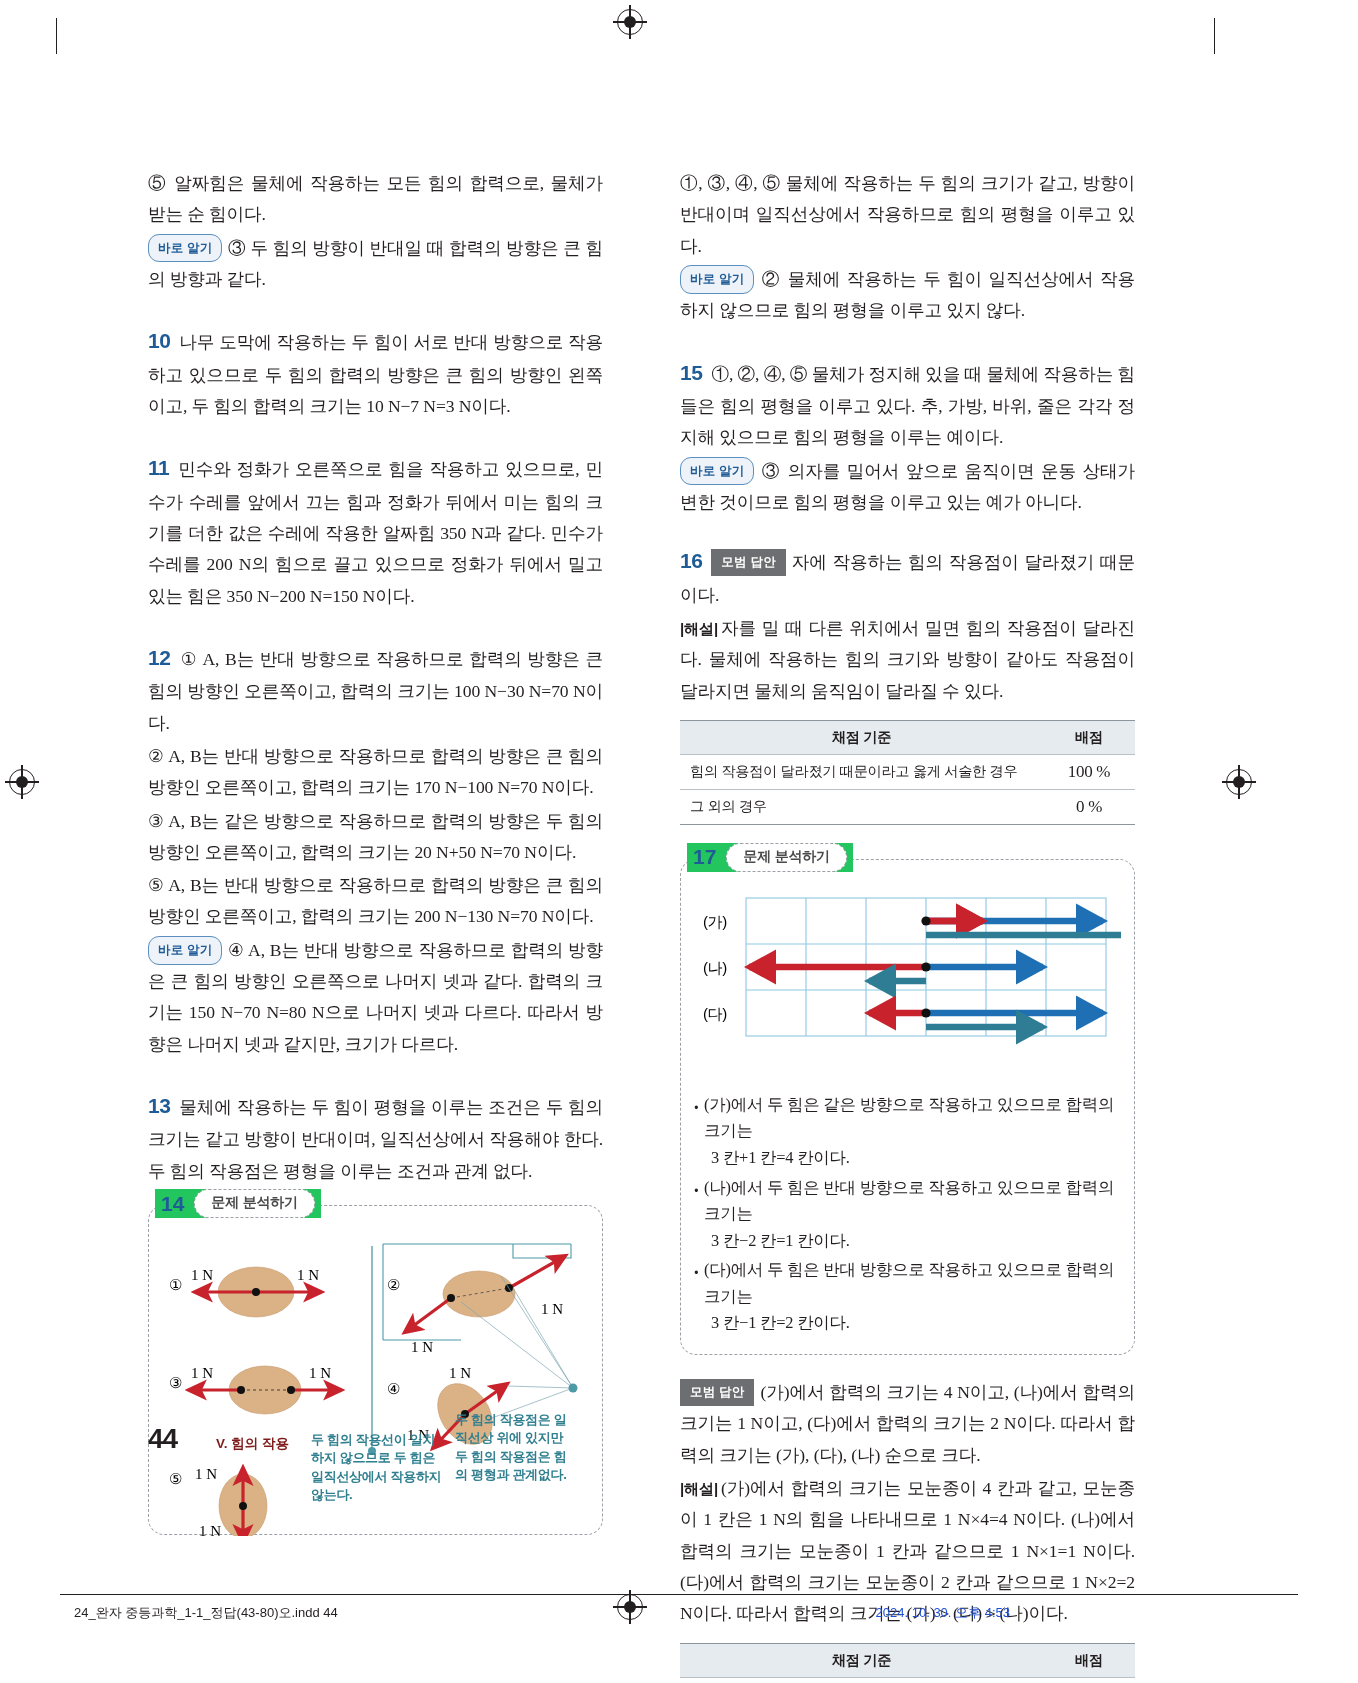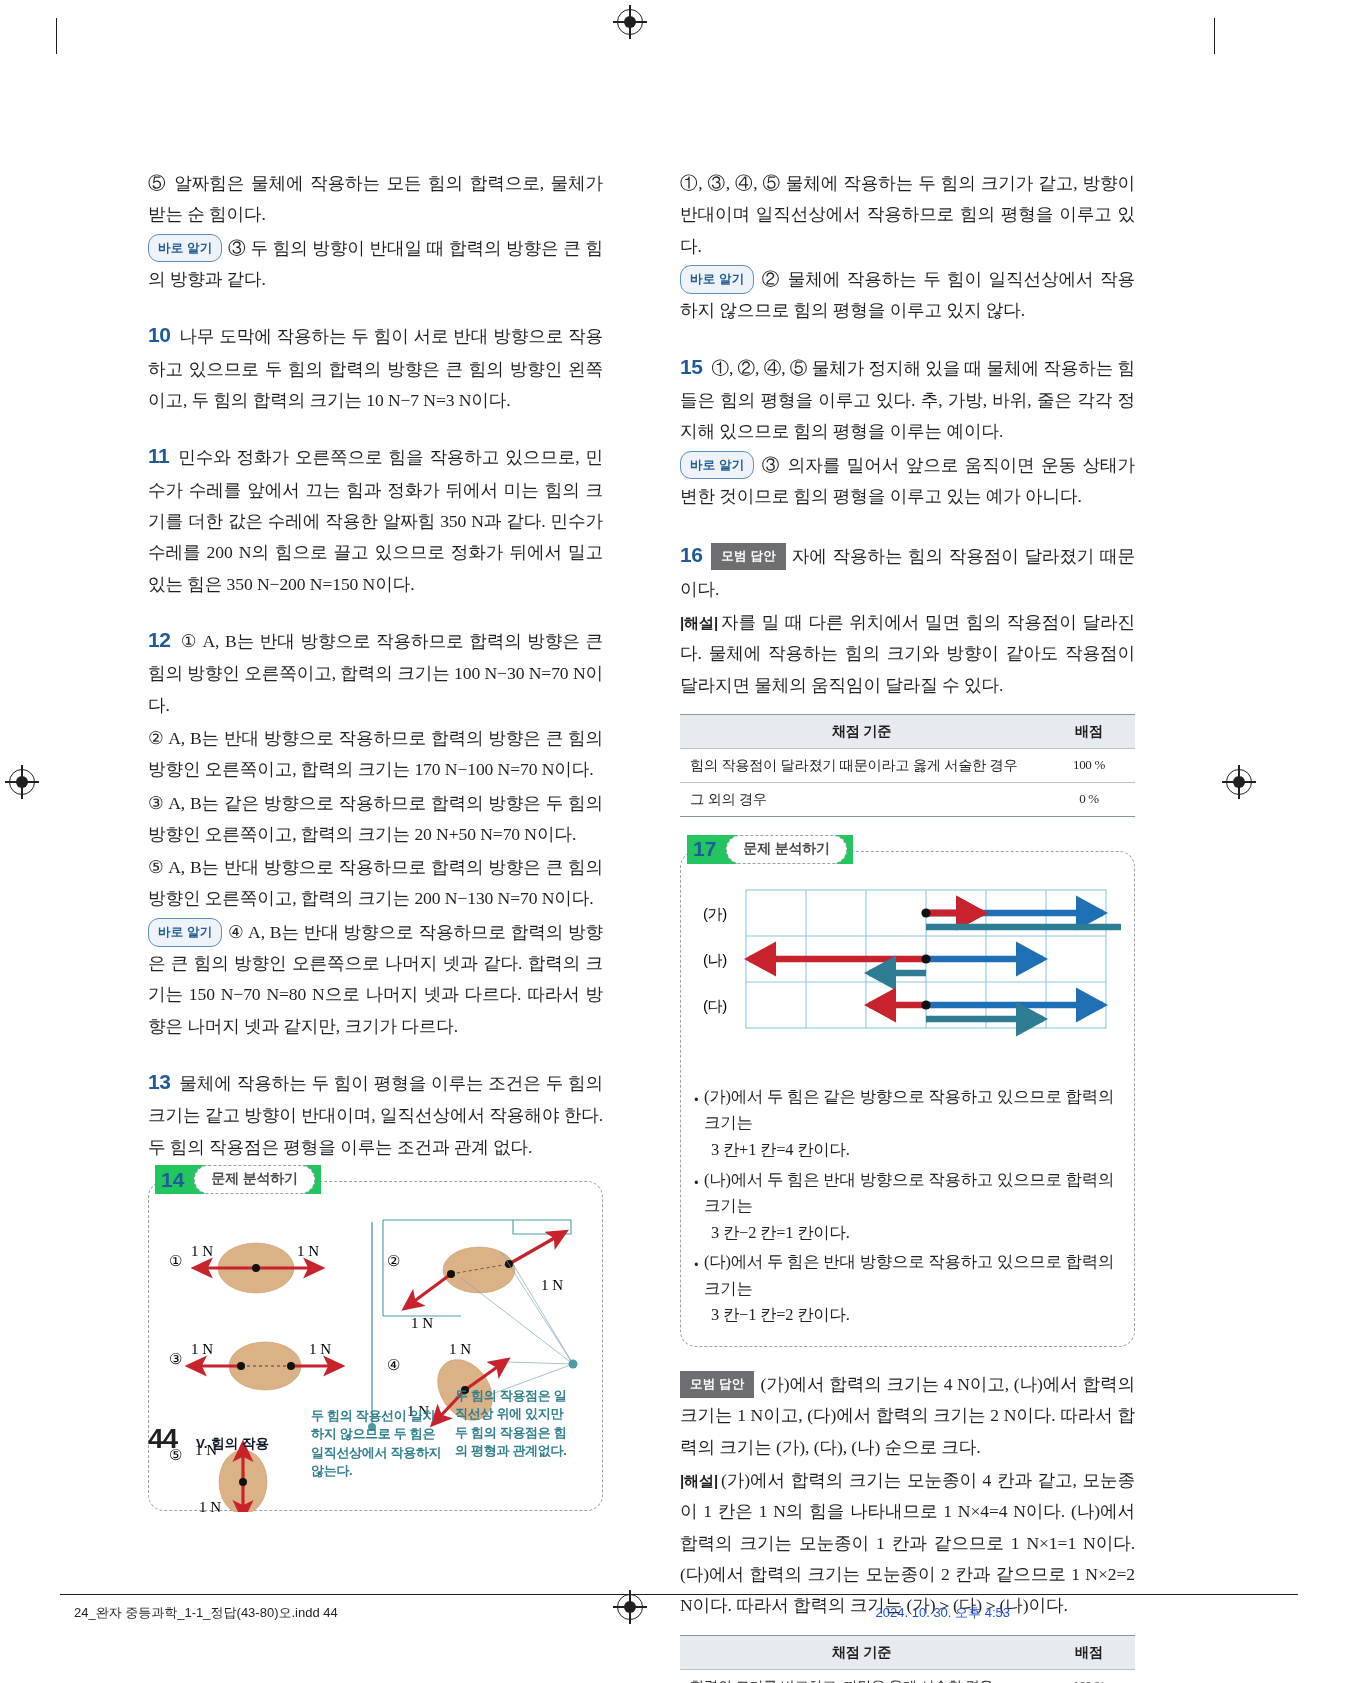--- a/index.html
+++ b/index.html
@@ -56,21 +56,21 @@
   .col-left  { left: 148px; }
   .col-right { left: 680px; }
 
   .para {
     font-size: 17.6px;
     line-height: 1.78;
     text-align: justify;
     margin: 0 0 2px 0;
     letter-spacing: -0.1px;
   }
-  .para.gap { margin-top: 21px; }
+  .para.gap { margin-top: 27px; }
 
   .qnum {
     font-family: "Liberation Sans", sans-serif;
     font-weight: bold;
     font-size: 21px;
     color: #1f5b96;
     margin-right: 9px;
     letter-spacing: -0.5px;
   }
 
@@ -166,44 +166,44 @@
     text-align: center;
     font-weight: bold;
     border-top: 1.8px solid #8c969e;
     color: #231f20;
   }
   table.score tbody td.crit { text-align: left; }
   table.score tbody td.pts {
     text-align: center;
     width: 72px;
     font-family: "Liberation Serif", serif;
-    font-size: 13px;
+    font-size: 17px;
   }
   table.score thead th.pts-h { width: 72px; }
   table.score tbody tr:last-child td { border-bottom: 1.8px solid #8c969e; }
 
   
   .page-num {
     position: absolute;
     left: 148px;
     top: 1423px;
     font-family: "Liberation Sans", sans-serif;
     font-weight: bold;
     font-size: 28px;
     color: #231f20;
     letter-spacing: -1px;
   }
   .page-unit {
     position: absolute;
-    left: 196px;
+    left: 216px;
     top: 1435px;
     font-family: "Liberation Sans", sans-serif;
     font-weight: bold;
     font-size: 13.5px;
-    color: #0f172a;
+    color: #7f1d1d;
   }
   .footrule {
     position: absolute;
     left: 60px; top: 1594px;
     width: 1238px; height: 1px;
     background: #231f20;
   }
   .foot-left {
     position: absolute;
     left: 74px; top: 1604px;

